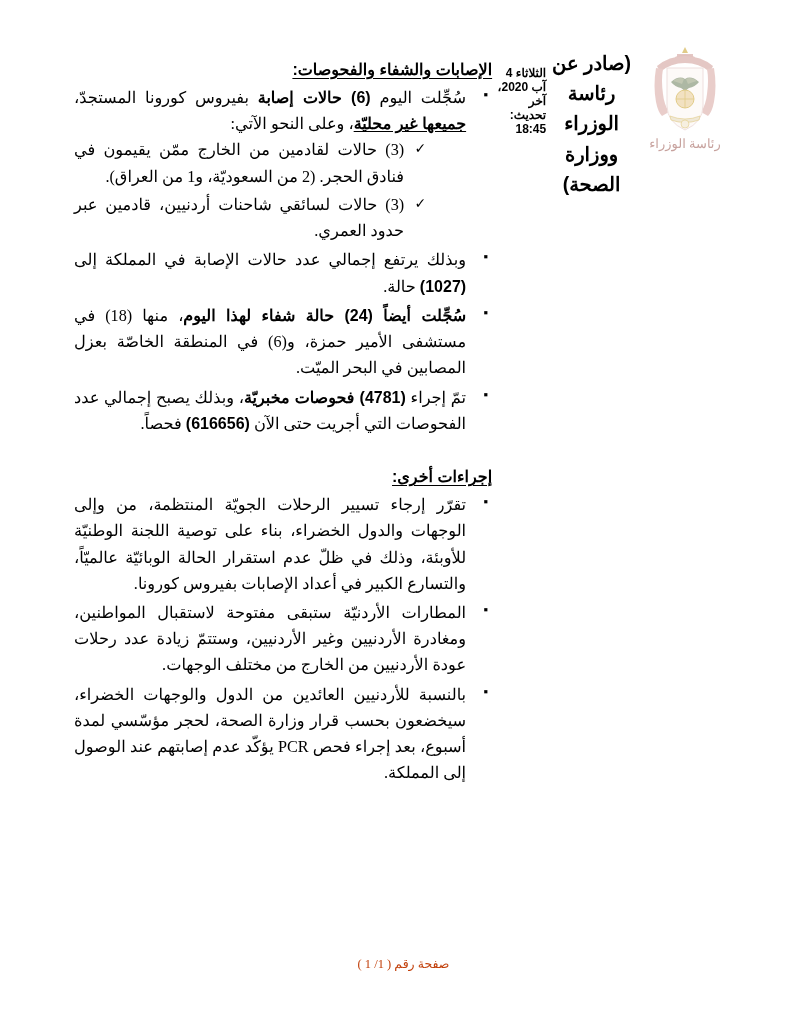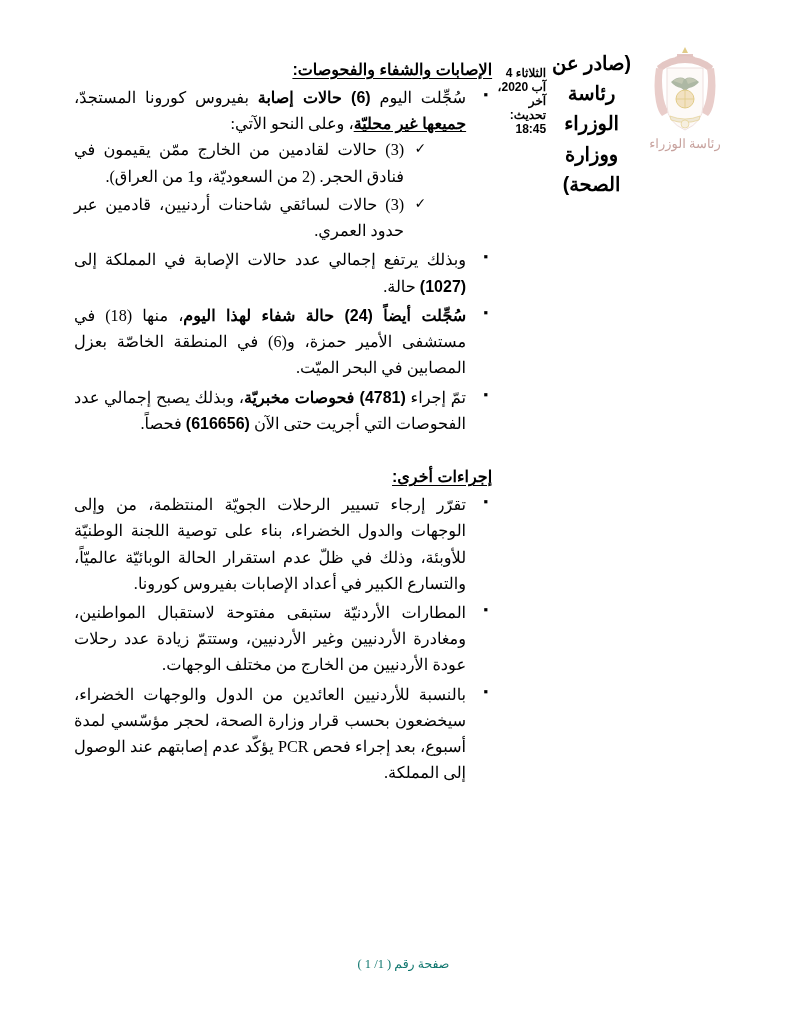--- a/index.html
+++ b/index.html
@@ -146,21 +146,21 @@
           text-decoration: underline; text-underline-offset: 2px; }
 
   
   .footer {
     position: absolute;
     bottom: 52px;
     left: 0;
     right: 0;
     text-align: center;
     font-size: 12.5px;
-    color: #0f766e;
+    color: #c2410c;
     font-family: "Liberation Serif", serif;
   }
 </style>
 </head>
 <body>
 
 <div class="page">
 
   <div class="logo-block">
     <div class="crest">

